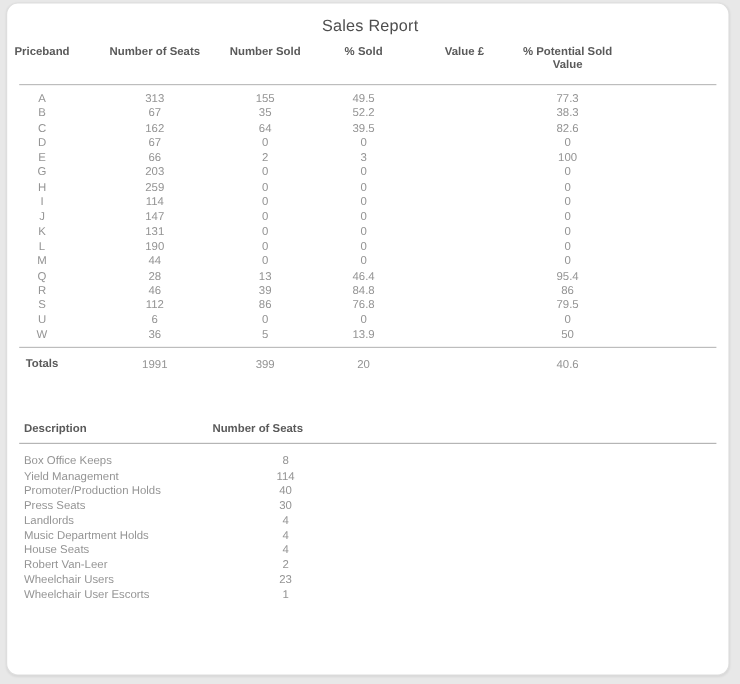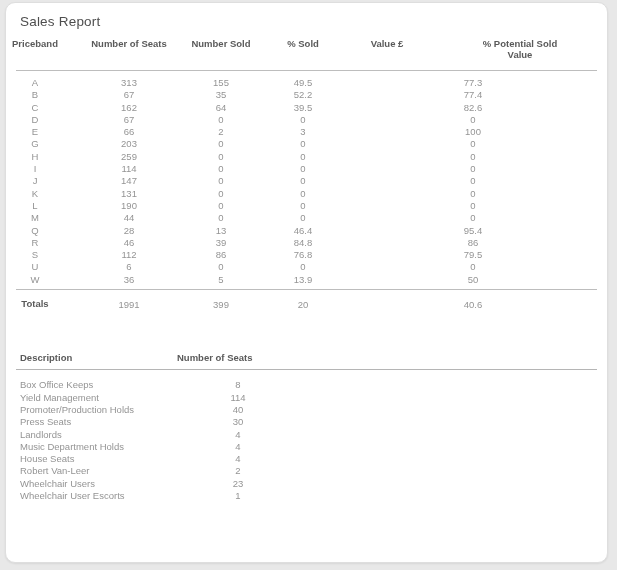--- a/index.html
+++ b/index.html
@@ -16,33 +16,34 @@
     background:#ffffff;
     border:1px solid #dedede;
     border-radius:10px;
     padding:11px 10px 0 10px;
     box-shadow:0 1px 2px rgba(0,0,0,0.08);
   }
   .section-title {
     font-size:13.5px; font-weight:400; color:#4e4e4e;
     line-height:15px; margin:0; padding-left:4px;
     letter-spacing:0.2px;
+    text-align:center;
   }
   
   .thead  { position:relative; height:22px; margin-top:10px; }
   .thead2 { position:relative; height:11px; margin-top:11px; }
   .col {
     position:absolute; top:0;
     transform:translateX(-50%);
     white-space:nowrap; text-align:center;
     font-size:9.5px; color:#949494; line-height:12.3px;
   }
   .th { font-weight:bold; color:#5a5a5a; line-height:10.5px; }
   .c1{left:19px} .c2{left:113px} .c3{left:205px} .c4{left:287px} .c5{left:371px} .c6{left:457px}
-  .c6.th { white-space:normal; width:86px;margin-left:47px; }
+  .c6.th { white-space:normal; width:86px; }
   .d1 { left:4px;  transform:none; text-align:center; }
   .d2 { left:222px; }
   .d2h{ left:161px; transform:none; text-align:left; }
   .rule { height:0; border-top:1px solid #bdbdbd; }
   .rule-header { margin-top:9px; }
   .rule-totals { margin-top:3px; }
   .rule2 { margin-top:5px; border-top-color:#b5b5b5; }
   .tbody  { margin-top:6px; }
   .tbody2 { margin-top:9px; }
   .trow { position:relative; height:12.3px; }
@@ -78,21 +79,21 @@
           <span class="col c5"></span>
           <span class="col c6">77.3</span>
         </div>
 
         <div class="trow">
           <span class="col c1">B</span>
           <span class="col c2">67</span>
           <span class="col c3">35</span>
           <span class="col c4">52.2</span>
           <span class="col c5"></span>
-          <span class="col c6">77.4</span>
+          <span class="col c6">38.3</span>
         </div>
 
         <div class="trow">
           <span class="col c1">C</span>
           <span class="col c2">162</span>
           <span class="col c3">64</span>
           <span class="col c4">39.5</span>
           <span class="col c5"></span>
           <span class="col c6">82.6</span>
         </div>

